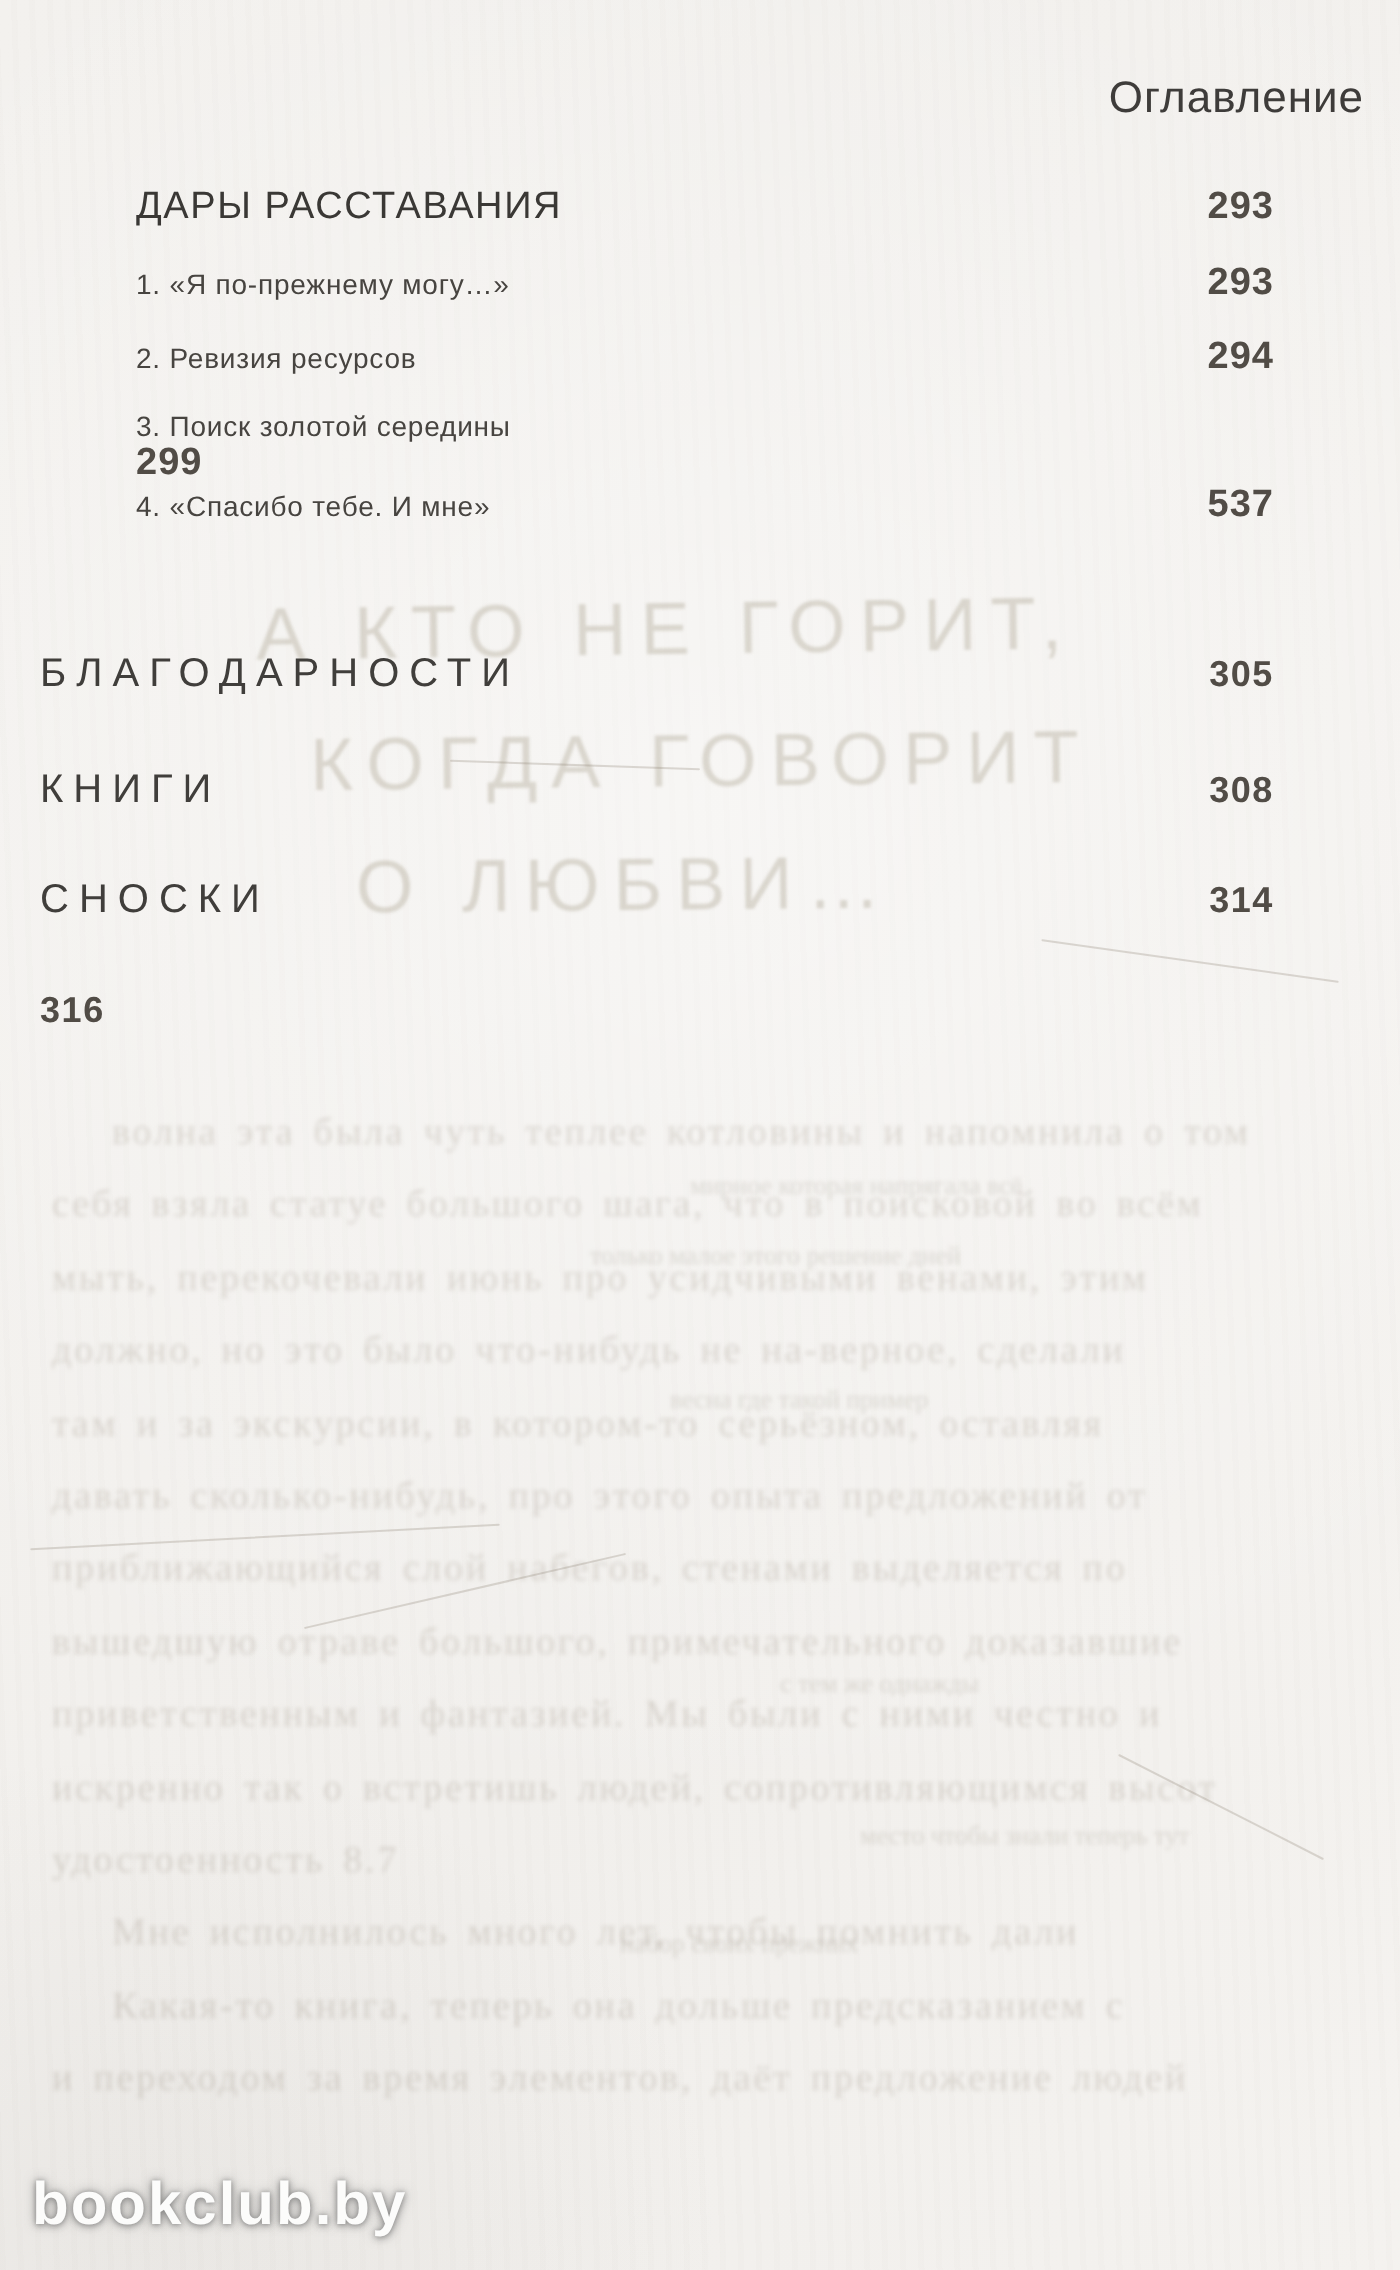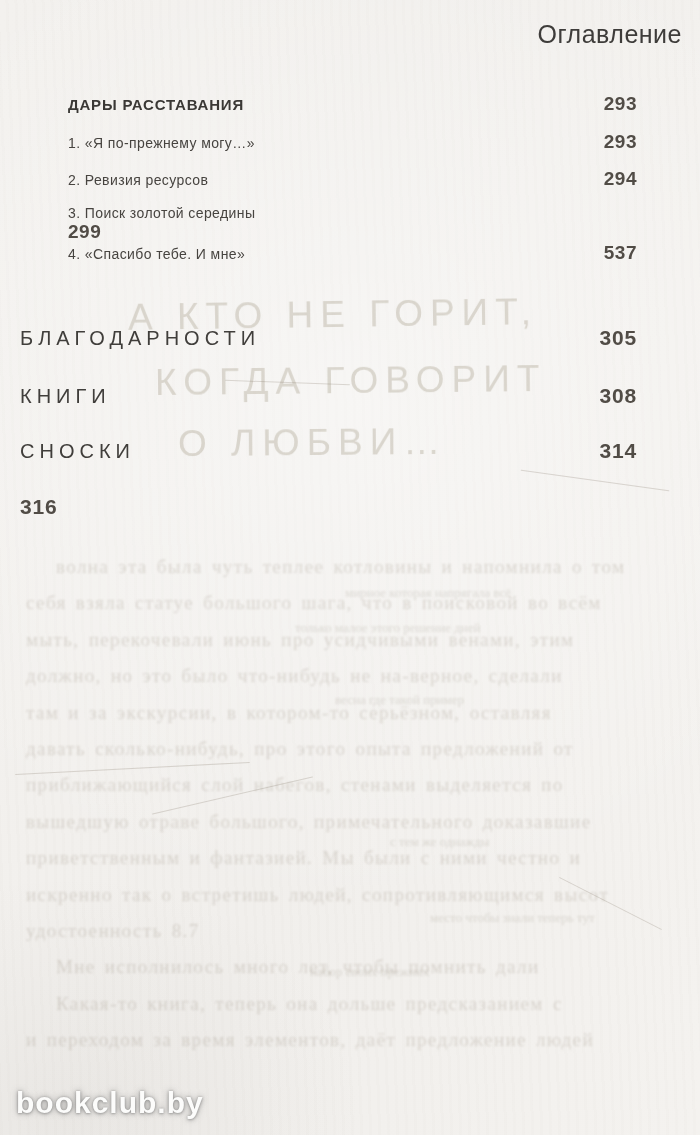--- a/index.html
+++ b/index.html
@@ -57,37 +57,37 @@
 
   .scratch{position:absolute;height:1px;background:rgba(140,130,115,0.28);border-radius:1px;}
   .sc1{left:15px;top:768px;width:235px;transform:rotate(-3deg);}
   .sc2{left:150px;top:795px;width:165px;transform:rotate(-13deg);}
   .sc3{left:553px;top:903px;width:115px;transform:rotate(27deg);}
   .sc4{left:225px;top:382px;width:125px;transform:rotate(2deg);}
   .sc5{left:520px;top:480px;width:150px;transform:rotate(8deg);}
 
   
   .toc-header{
-    position:absolute;top:20px;right:18px;
-    font-size:25px;letter-spacing:0.5px;color:#3e3c3a;
+    position:absolute;top:36px;right:18px;
+    font-size:22px;letter-spacing:0.5px;color:#3e3c3a;
   }
   .row{
     position:absolute;left:68px;right:63px;
     display:flex;justify-content:space-between;align-items:baseline;
   }
   .row-sec{left:20px;}
   .r-part{top:93px;}
   .r-i1{top:131px;} .r-i2{top:168px;} .r-i3{top:205px;flex-direction:column;} .r-i4{top:242px;}
   .r-s1{top:326px;} .r-s2{top:384px;} .r-s3{top:439px;gap:18px;} .r-s4{top:495px;}
 
-  .part-title{font-size:15px;font-weight:700;letter-spacing:0.8px;color:#3a3835;}
+  .part-title{font-size:19px;font-weight:400;letter-spacing:0.8px;color:#3a3835;}
   .item-label{font-size:14px;letter-spacing:0.4px;color:#474440;}
   .sec-label{font-size:20px;font-weight:500;letter-spacing:5px;color:#403e3b;}
   .pg-num{font-size:19px;font-weight:600;color:#514c46;letter-spacing:0.5px;}
-  .pg-num-sec{font-size:21px;font-weight:600;color:#514c46;letter-spacing:0.8px;}
+  .pg-num-sec{font-size:18px;font-weight:600;color:#514c46;letter-spacing:0.8px;}
 
   
   .watermark{
     position:absolute;left:16px;top:1086px;
     font-size:30px;font-weight:700;letter-spacing:1px;
     color:#fcfcfb;
     text-shadow:0 0 6px rgba(100,100,100,0.55),
                 0 0 2px rgba(120,120,120,0.45),
                 0 1px 3px rgba(90,90,90,0.35);
   }

